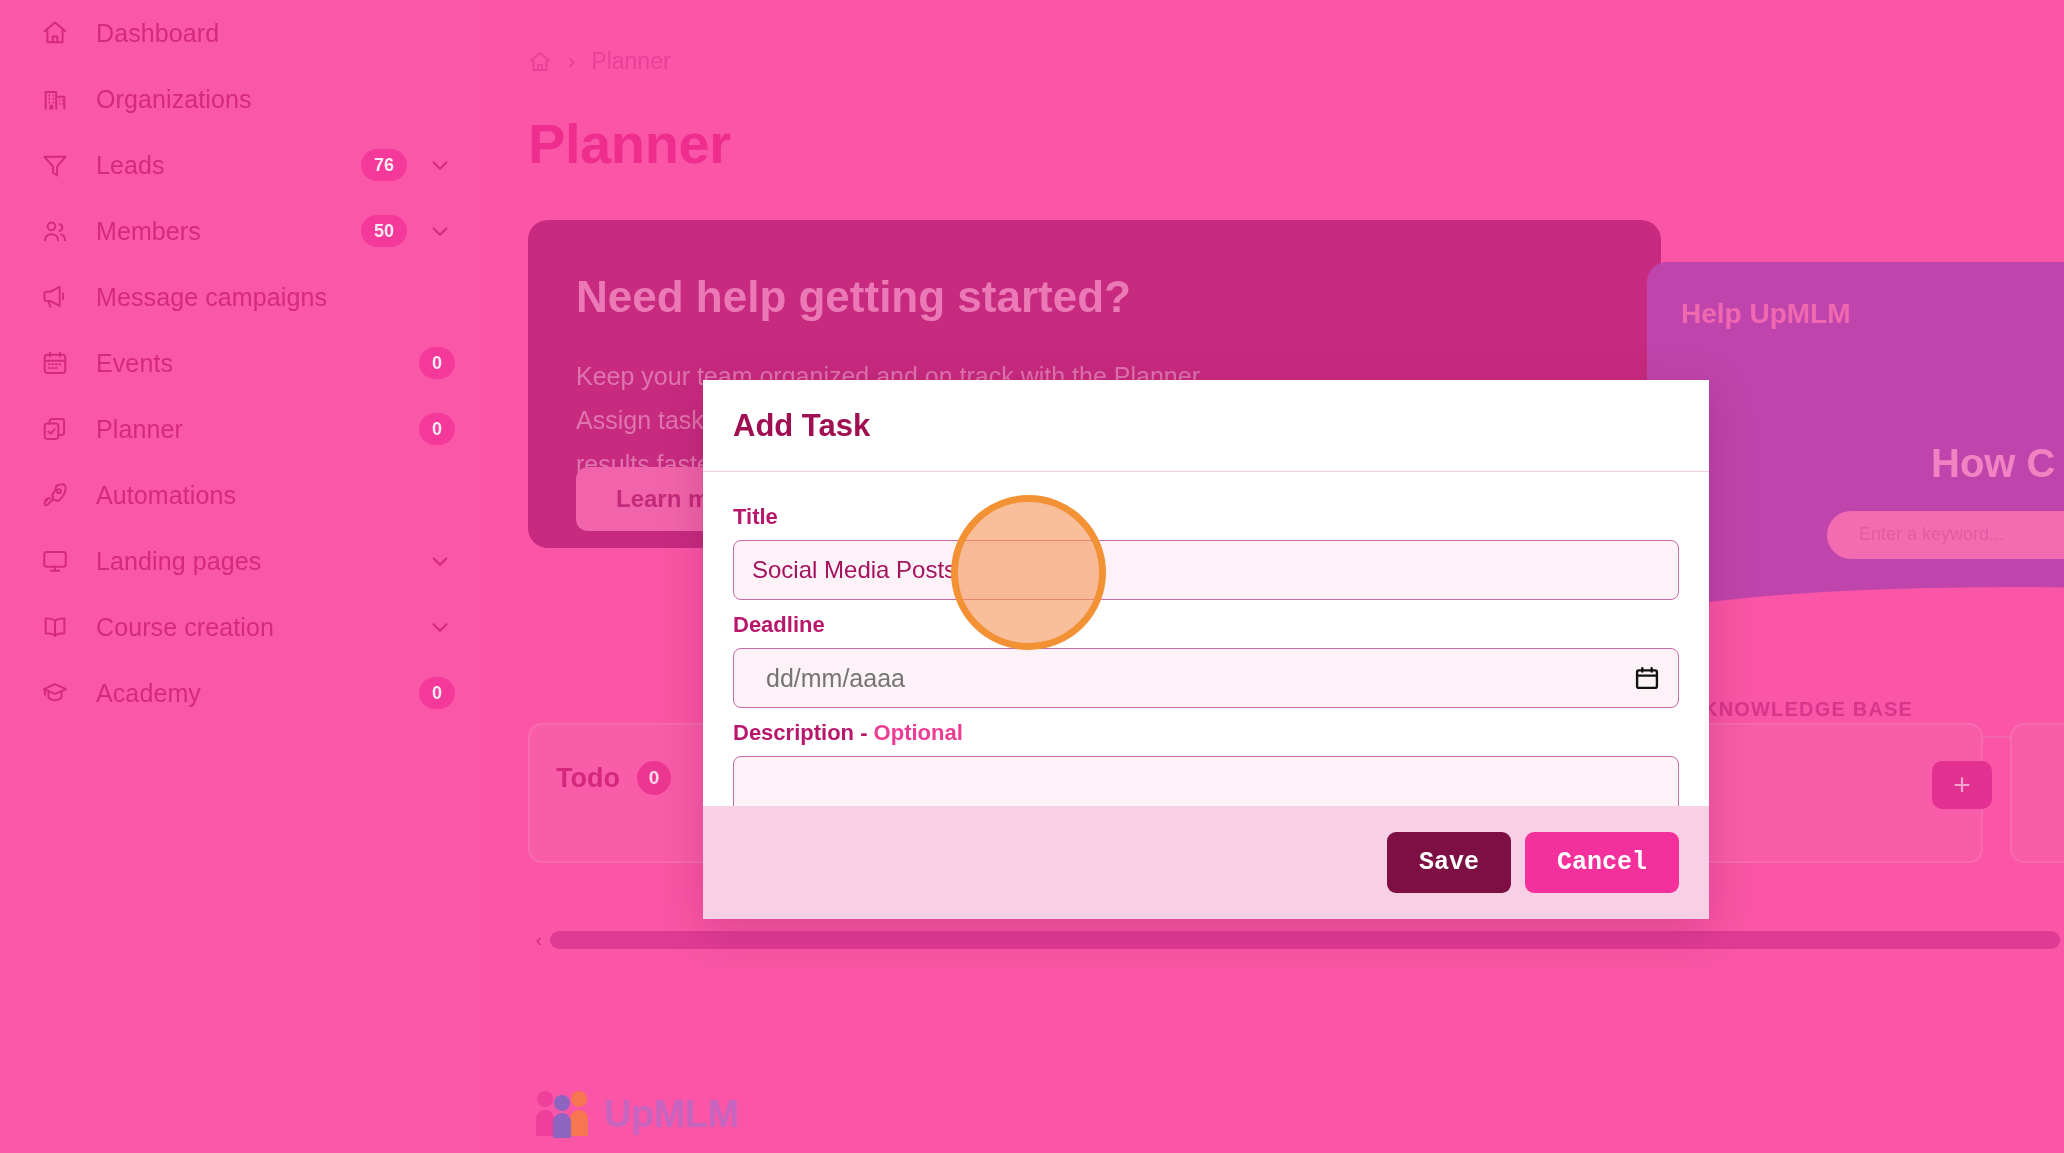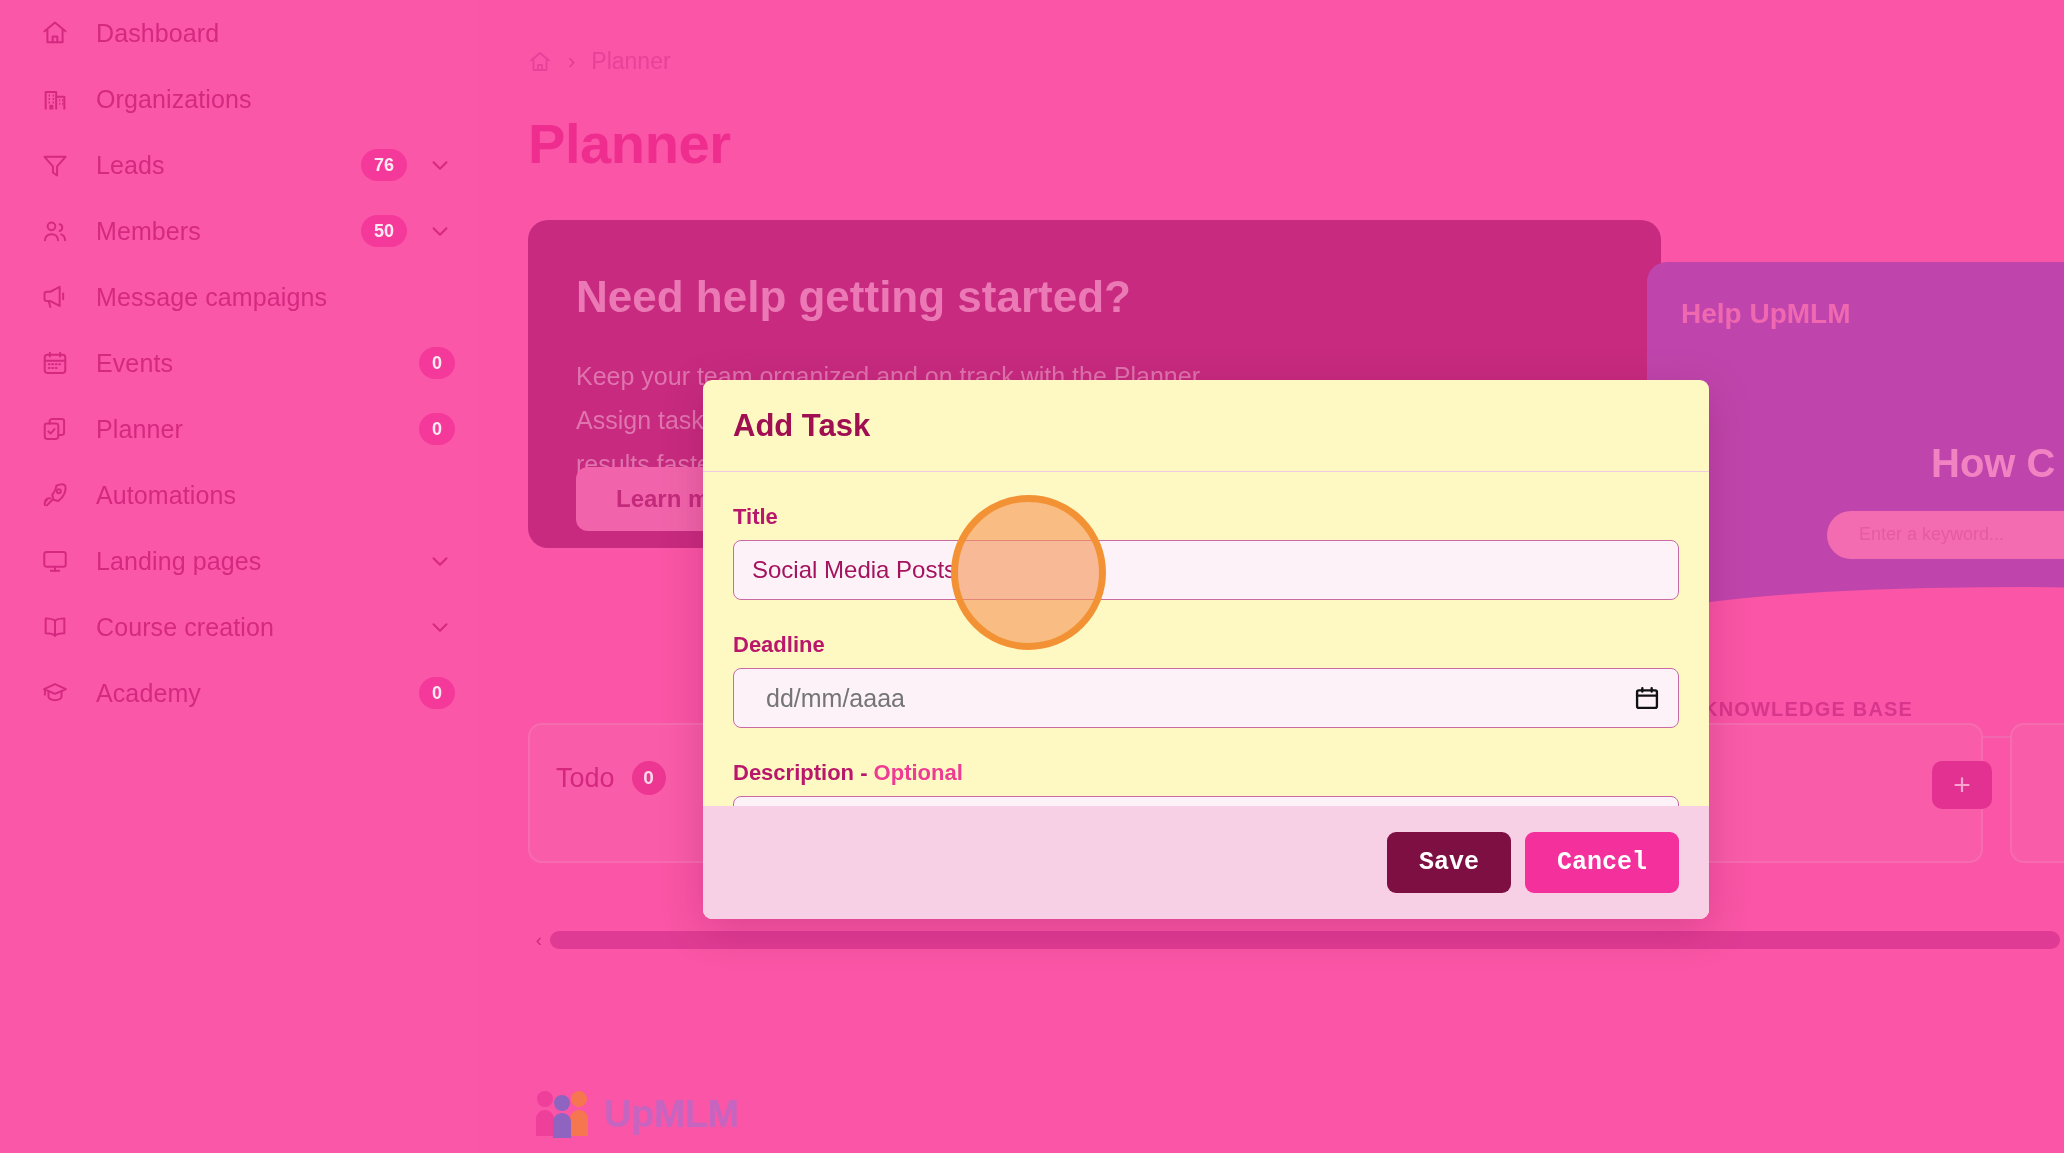--- a/index.html
+++ b/index.html
@@ -172,21 +172,21 @@
     width: 1455px; height: 140px;
     background: #f95ca9;
     border: 2px solid #f76cb1;
     border-radius: 14px;
   }
   .todo-head {
     position: absolute; left: 26px; top: 36px;
     display: flex; align-items: center;
   }
   .todo-label {
-    font-size: 27px; font-weight: normal;
+    font-size: 27px; font-weight: bold;
     color: #d4287f;
     margin-right: 17px;
   }
   .todo-count {
     min-width: 34px; height: 34px;
     border-radius: 17px;
     background: #ec3691;
     color: #fdd8ea;
     font-size: 19px; font-weight: bold;
     display: flex; align-items: center; justify-content: center;
@@ -242,22 +242,22 @@
   .fl-text {
     font-size: 38px; font-weight: bold;
     color: #c665c0;
     letter-spacing: -0.5px;
   }
 
   
   .modal {
     position: absolute; left: 703px; top: 380px;
     width: 1006px; height: 539px;
-    background: #fef9c3;
-    border-radius: 9px;
+    background: #ffffff;
+    border-radius: 0;
     box-shadow: 0 10px 42px rgba(110,10,60,.22);
     overflow: hidden;
     z-index: 50;
   }
   .modal-header {
     height: 92px;
     border-bottom: 1px solid #f2cde2;
     display: flex; align-items: center;
     padding: 0 30px;
   }
@@ -281,21 +281,21 @@
     background: #fdf2f8;
     border: 1px solid #c86ba4;
     border-radius: 8px;
     padding: 0 18px;
     font-size: 24px;
     color: #a4135d;
     font-family: "Liberation Sans", sans-serif;
     outline: none;
   }
   .text-input::placeholder { color: #b8568f; }
-  .field { margin-bottom: 32px; }
+  .field { margin-bottom: 12px; }
   .date-wrap { position: relative; }
   .date-input {
     width: 100%; height: 60px;
     background: #fdf2f8;
     border: 1px solid #c86ba4;
     border-radius: 8px;
     padding: 0 60px 0 32px;
     font-size: 25px;
     color: #b0588f;
     font-family: "Liberation Sans", sans-serif;

